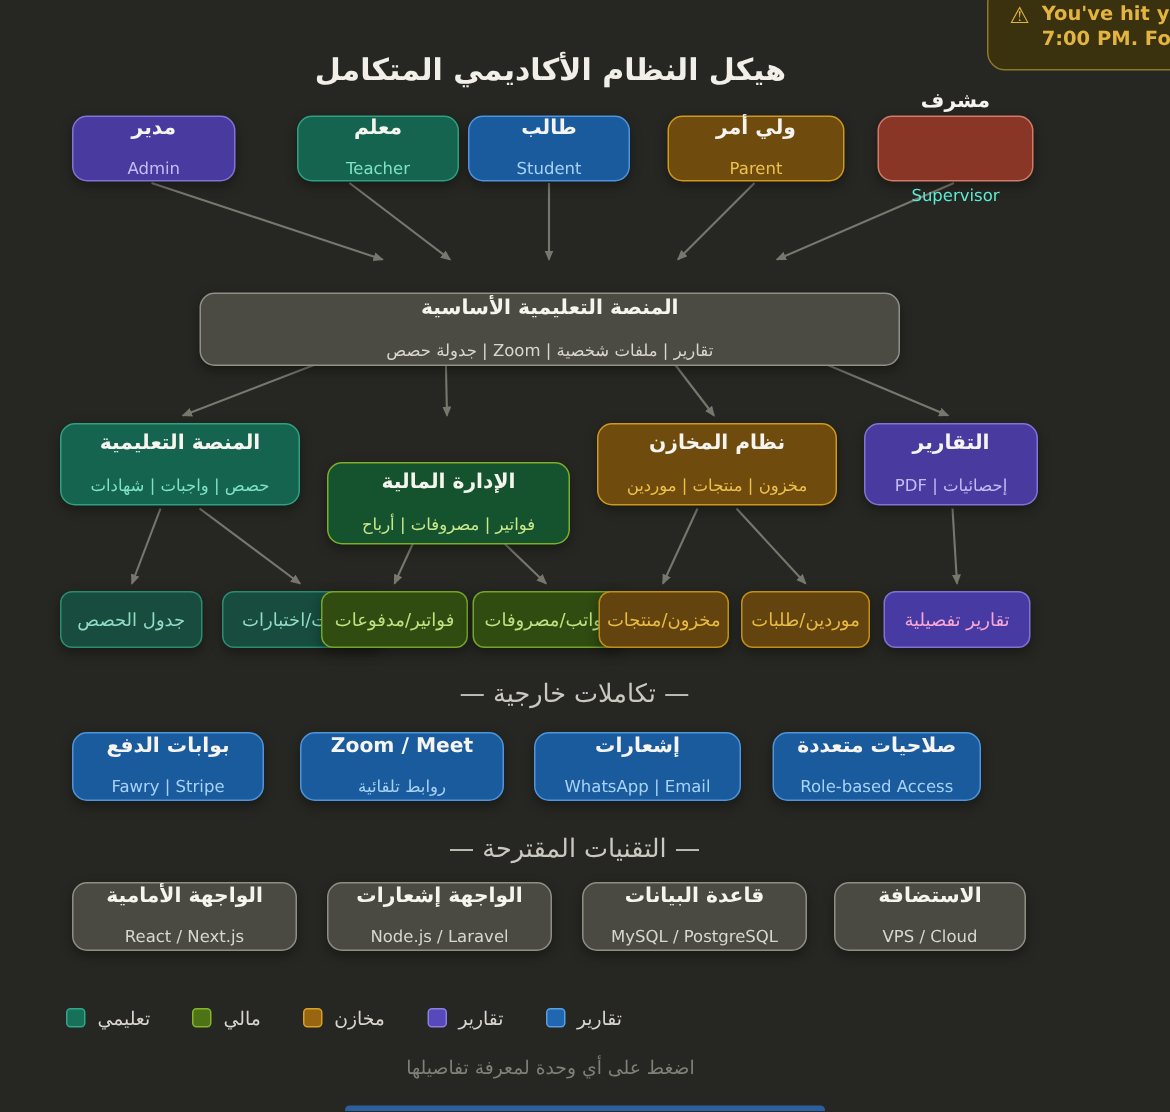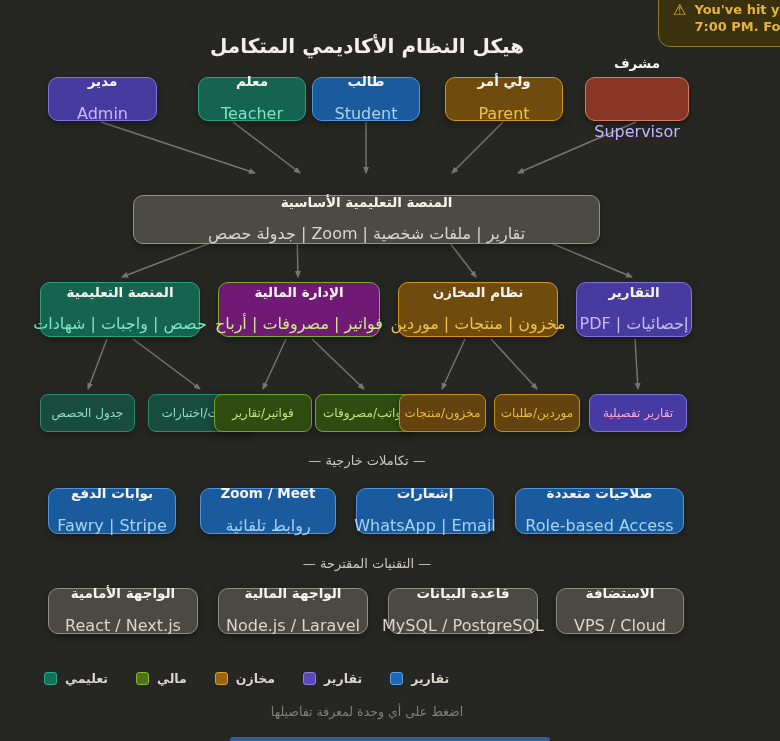--- a/index.html
+++ b/index.html
@@ -15,52 +15,52 @@
     position:absolute; left:0; top:34px; width:734px; text-align:center;
     color:#f1efe8; font-size:20px; font-weight:bold;
   }
 
   .node {
     position:absolute; border-radius:10px; display:flex; flex-direction:column;
     align-items:center; justify-content:center; cursor:pointer;
     box-shadow:0 3px 8px rgba(0,0,0,.35); text-align:center;gap:12px;
   }
   .node-title { font-weight:bold; font-size:13.5px; color:#f6f4ee; line-height:1.3; white-space:nowrap; }
-  .node-sub { font-size:16px; line-height:1.35; white-space:nowrap; }
+  .node-sub { font-size:11px; line-height:1.35; white-space:nowrap; }
 
   .c-purple { background:#483a9e; border:1.6px solid #8273d6; }
   .s-purple { color:#c6baf5; }
   .c-teal   { background:#156450; border:1.6px solid #2fa181; }
   .s-teal   { color:#7fe3c3; }
   .c-blue   { background:#1a5b9e; border:1.6px solid #4f94dc; }
   .s-blue   { color:#a8d2f5;text-align:center; }
   .c-amber  { background:#6f4c0d; border:1.6px solid #cf991e; }
   .s-amber  { color:#eec14e; }
   .c-red    { background:#8a3626; border:1.6px solid #d27b68; }
-  .s-red    { color:#c4b5fd;margin-top:36px; }
-  .c-green  { background:#701a75; border:1.6px solid #7fae29; }
+  .s-red    { color:#5eead4;margin-top:36px; }
+  .c-green  { background:#14532d; border:1.6px solid #7fae29;margin-top:26px; }
   .s-green  { color:#cbe98c; }
   .c-gray   { background:#4a4a42; border:1.6px solid #8e8e84; }
   .s-gray   { color:#d9d6cf; }
   .c-core   { background:#4b4b44; border:1.6px solid #909086;margin-top:16px; }
 
   .small { height:38px; border-radius:8px; font-size:12px; white-space:nowrap; }
   .sm-teal   { background:#174c3f; border:1.4px solid #2b8b70; color:#93dcc1; }
   .sm-green  { background:#304c11; border:1.4px solid #74a528; color:#c0e382; }
   .sm-amber  { background:#64440e; border:1.4px solid #c08f18; color:#e8bb45; }
   .sm-purple { background:#473aa2; border:1.4px solid #8071d2; color:#f9a8d4; }
 
   .divider {
-    position:absolute; left:0; width:734px; text-align:center;
-    color:#cbc9bf; font-size:13px;
+    position:absolute; left:16px; width:734px; text-align:center;
+    color:#cbc9bf; font-size:17px;
   }
 
   .legend {
     position:absolute; left:44px; top:671px; display:flex; direction:ltr;
-    align-items:center; gap:28px;font-weight:bold;
+    align-items:center; gap:28px;
   }
   .legend-item { display:flex; align-items:center; gap:8px; }
   .legend-swatch { width:13px; height:13px; border-radius:3px; }
   .lg-teal   { background:#17705a; border:1.5px solid #2fa98a; }
   .lg-green  { background:#4e7316; border:1.5px solid #86b52c; }
   .lg-amber  { background:#9a6511; border:1.5px solid #d9a125; }
   .lg-purple { background:#5748bb; border:1.5px solid #8d7fe0; }
   .lg-blue   { background:#1f67b0; border:1.5px solid #5aa0e0; }
   .legend-label { color:#d9d6cf; font-size:12.5px; }
 
@@ -159,21 +159,21 @@
     <div class="node-sub s-purple">إحصائيات | PDF</div>
   </div>
 
   <div class="node small sm-teal" style="left:40px;top:394px;width:95px">
     <span>جدول الحصص</span>
   </div>
   <div class="node small sm-teal" style="left:148px;top:394px;width:108px">
     <span>واجبات/اختبارات</span>
   </div>
   <div class="node small sm-green" style="left:214px;top:394px;width:98px">
-    <span>فواتير/تقارير</span>
+    <span>فواتير/مدفوعات</span>
   </div>
   <div class="node small sm-green" style="left:315px;top:394px;width:100px">
     <span>رواتب/مصروفات</span>
   </div>
   <div class="node small sm-amber" style="left:399px;top:394px;width:87px">
     <span>مخزون/منتجات</span>
   </div>
   <div class="node small sm-amber" style="left:494px;top:394px;width:86px">
     <span>موردين/طلبات</span>
   </div>
@@ -188,33 +188,33 @@
     <div class="node-sub s-blue">Fawry | Stripe</div>
   </div>
   <div class="node c-blue" style="left:200px;top:488px;width:136px;height:46px">
     <div class="node-title">Zoom / Meet</div>
     <div class="node-sub s-blue">روابط تلقائية</div>
   </div>
   <div class="node c-blue" style="left:356px;top:488px;width:138px;height:46px">
     <div class="node-title">إشعارات</div>
     <div class="node-sub s-blue">WhatsApp | Email</div>
   </div>
-  <div class="node c-blue" style="left:515px;top:488px;width:169px;height:46px">
+  <div class="node c-blue" style="left:515px;top:488px;width:139px;height:46px">
     <div class="node-title">صلاحيات متعددة</div>
     <div class="node-sub s-blue">Role-based Access</div>
   </div>
 
   <div class="divider" style="top:556px">— التقنيات المقترحة —</div>
 
   <div class="node c-gray" style="left:48px;top:588px;width:150px;height:46px">
     <div class="node-title">الواجهة الأمامية</div>
     <div class="node-sub s-gray">React / Next.js</div>
   </div>
   <div class="node c-gray" style="left:218px;top:588px;width:150px;height:46px">
-    <div class="node-title">الواجهة المالية</div>
+    <div class="node-title">الواجهة إشعارات</div>
     <div class="node-sub s-gray">Node.js / Laravel</div>
   </div>
   <div class="node c-gray" style="left:388px;top:588px;width:150px;height:46px">
     <div class="node-title">قاعدة البيانات</div>
     <div class="node-sub s-gray">MySQL / PostgreSQL</div>
   </div>
   <div class="node c-gray" style="left:556px;top:588px;width:128px;height:46px">
     <div class="node-title">الاستضافة</div>
     <div class="node-sub s-gray">VPS / Cloud</div>
   </div>

